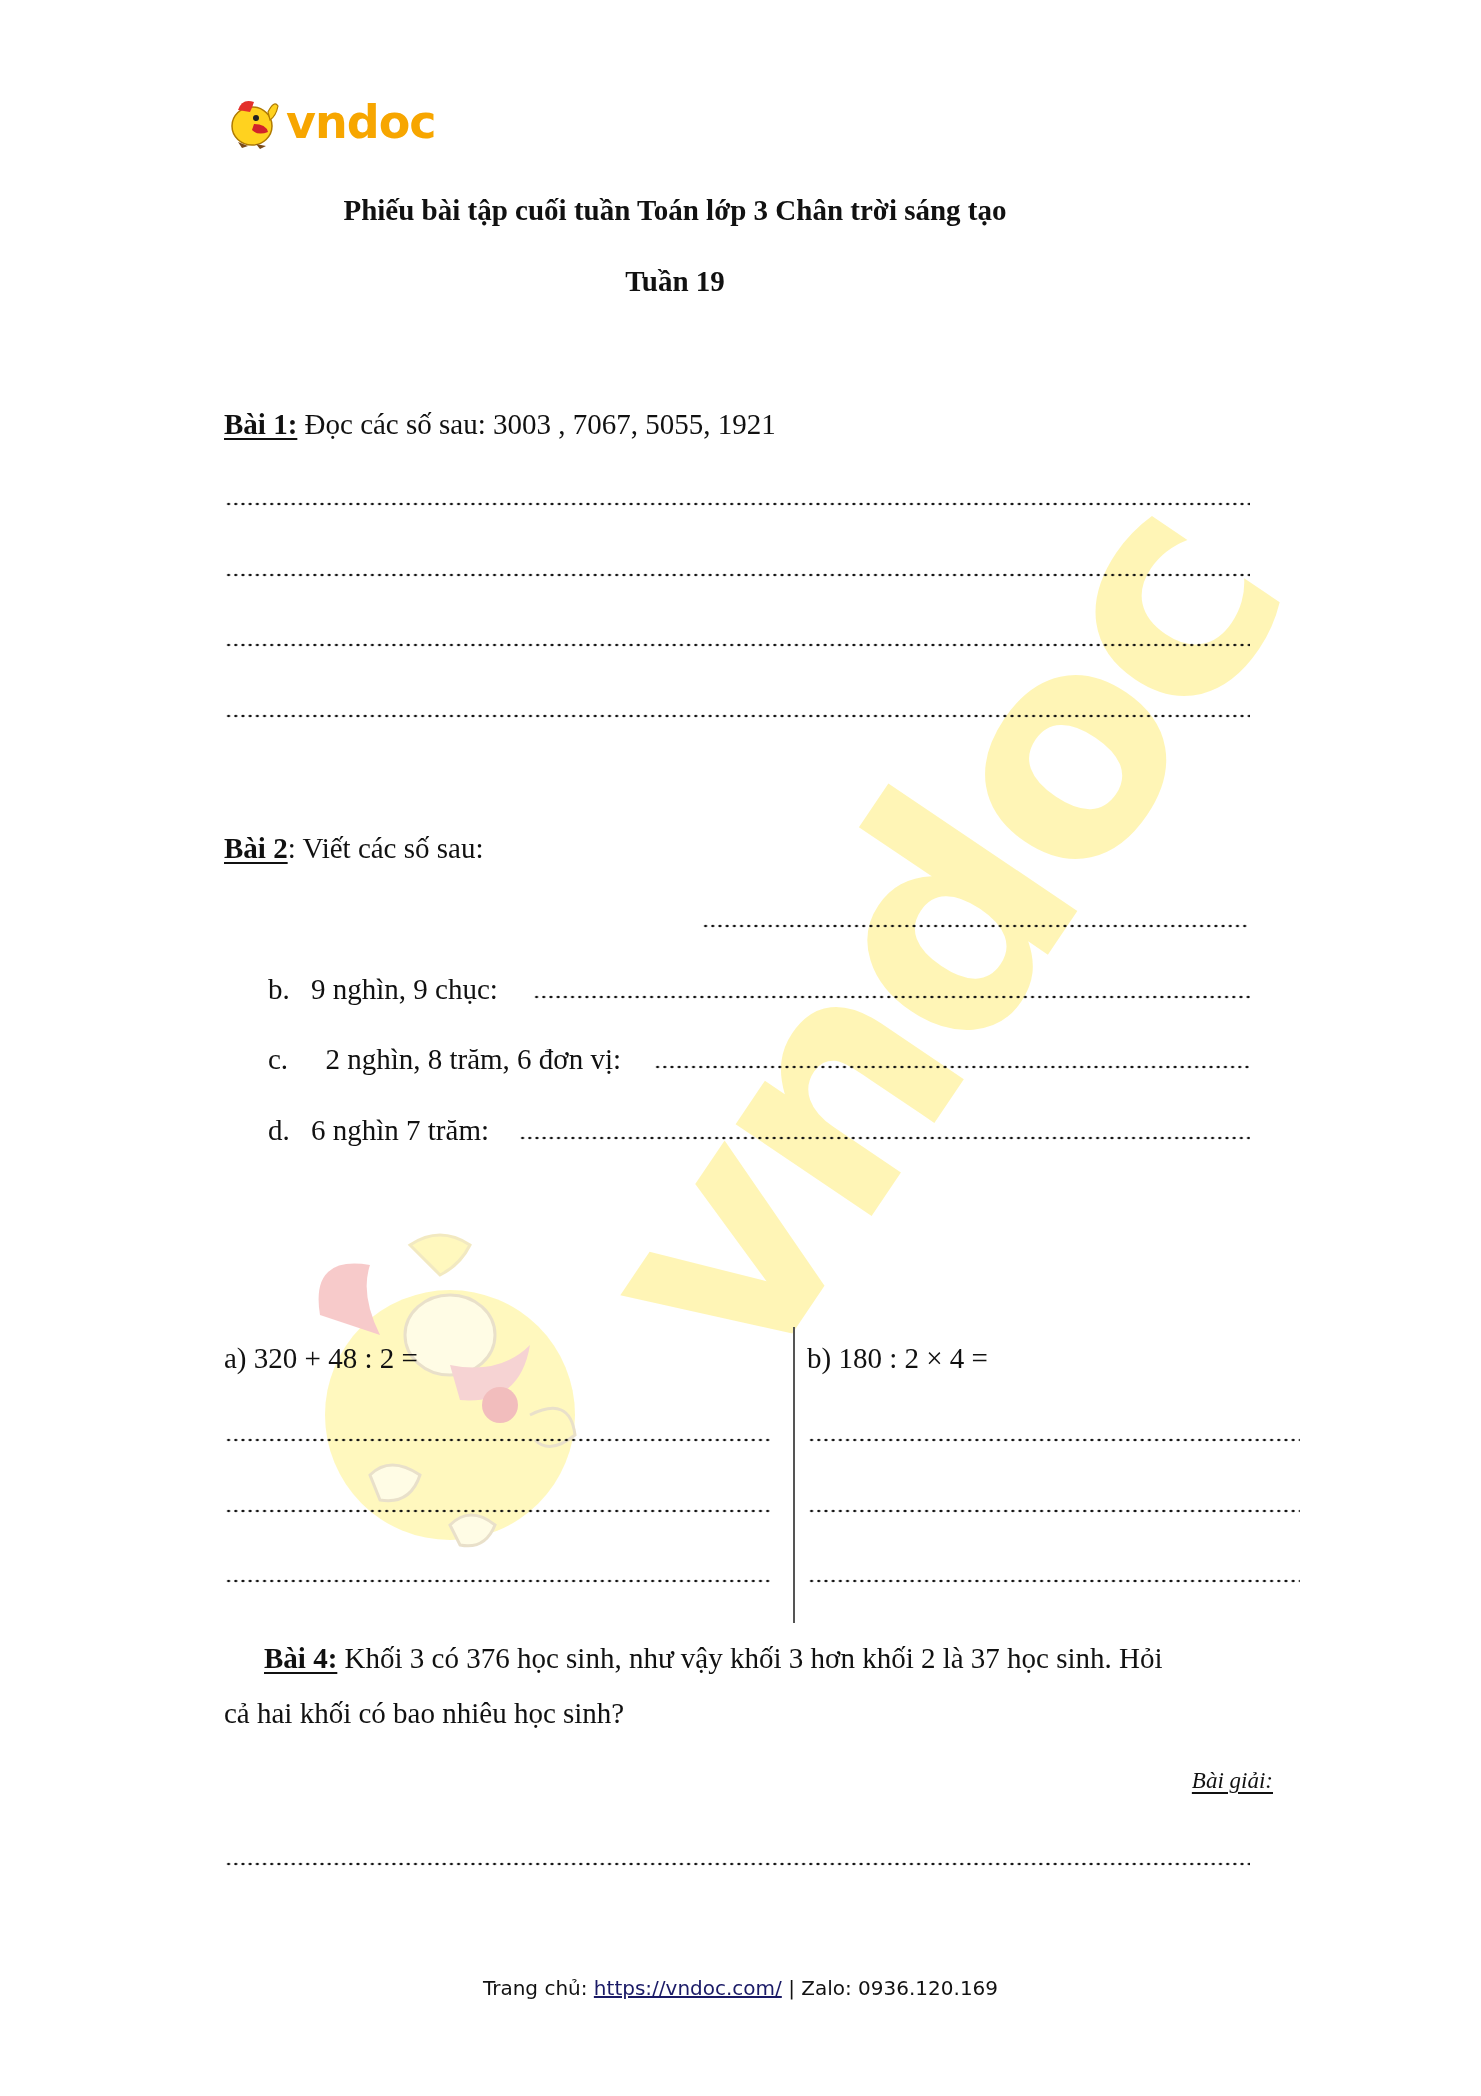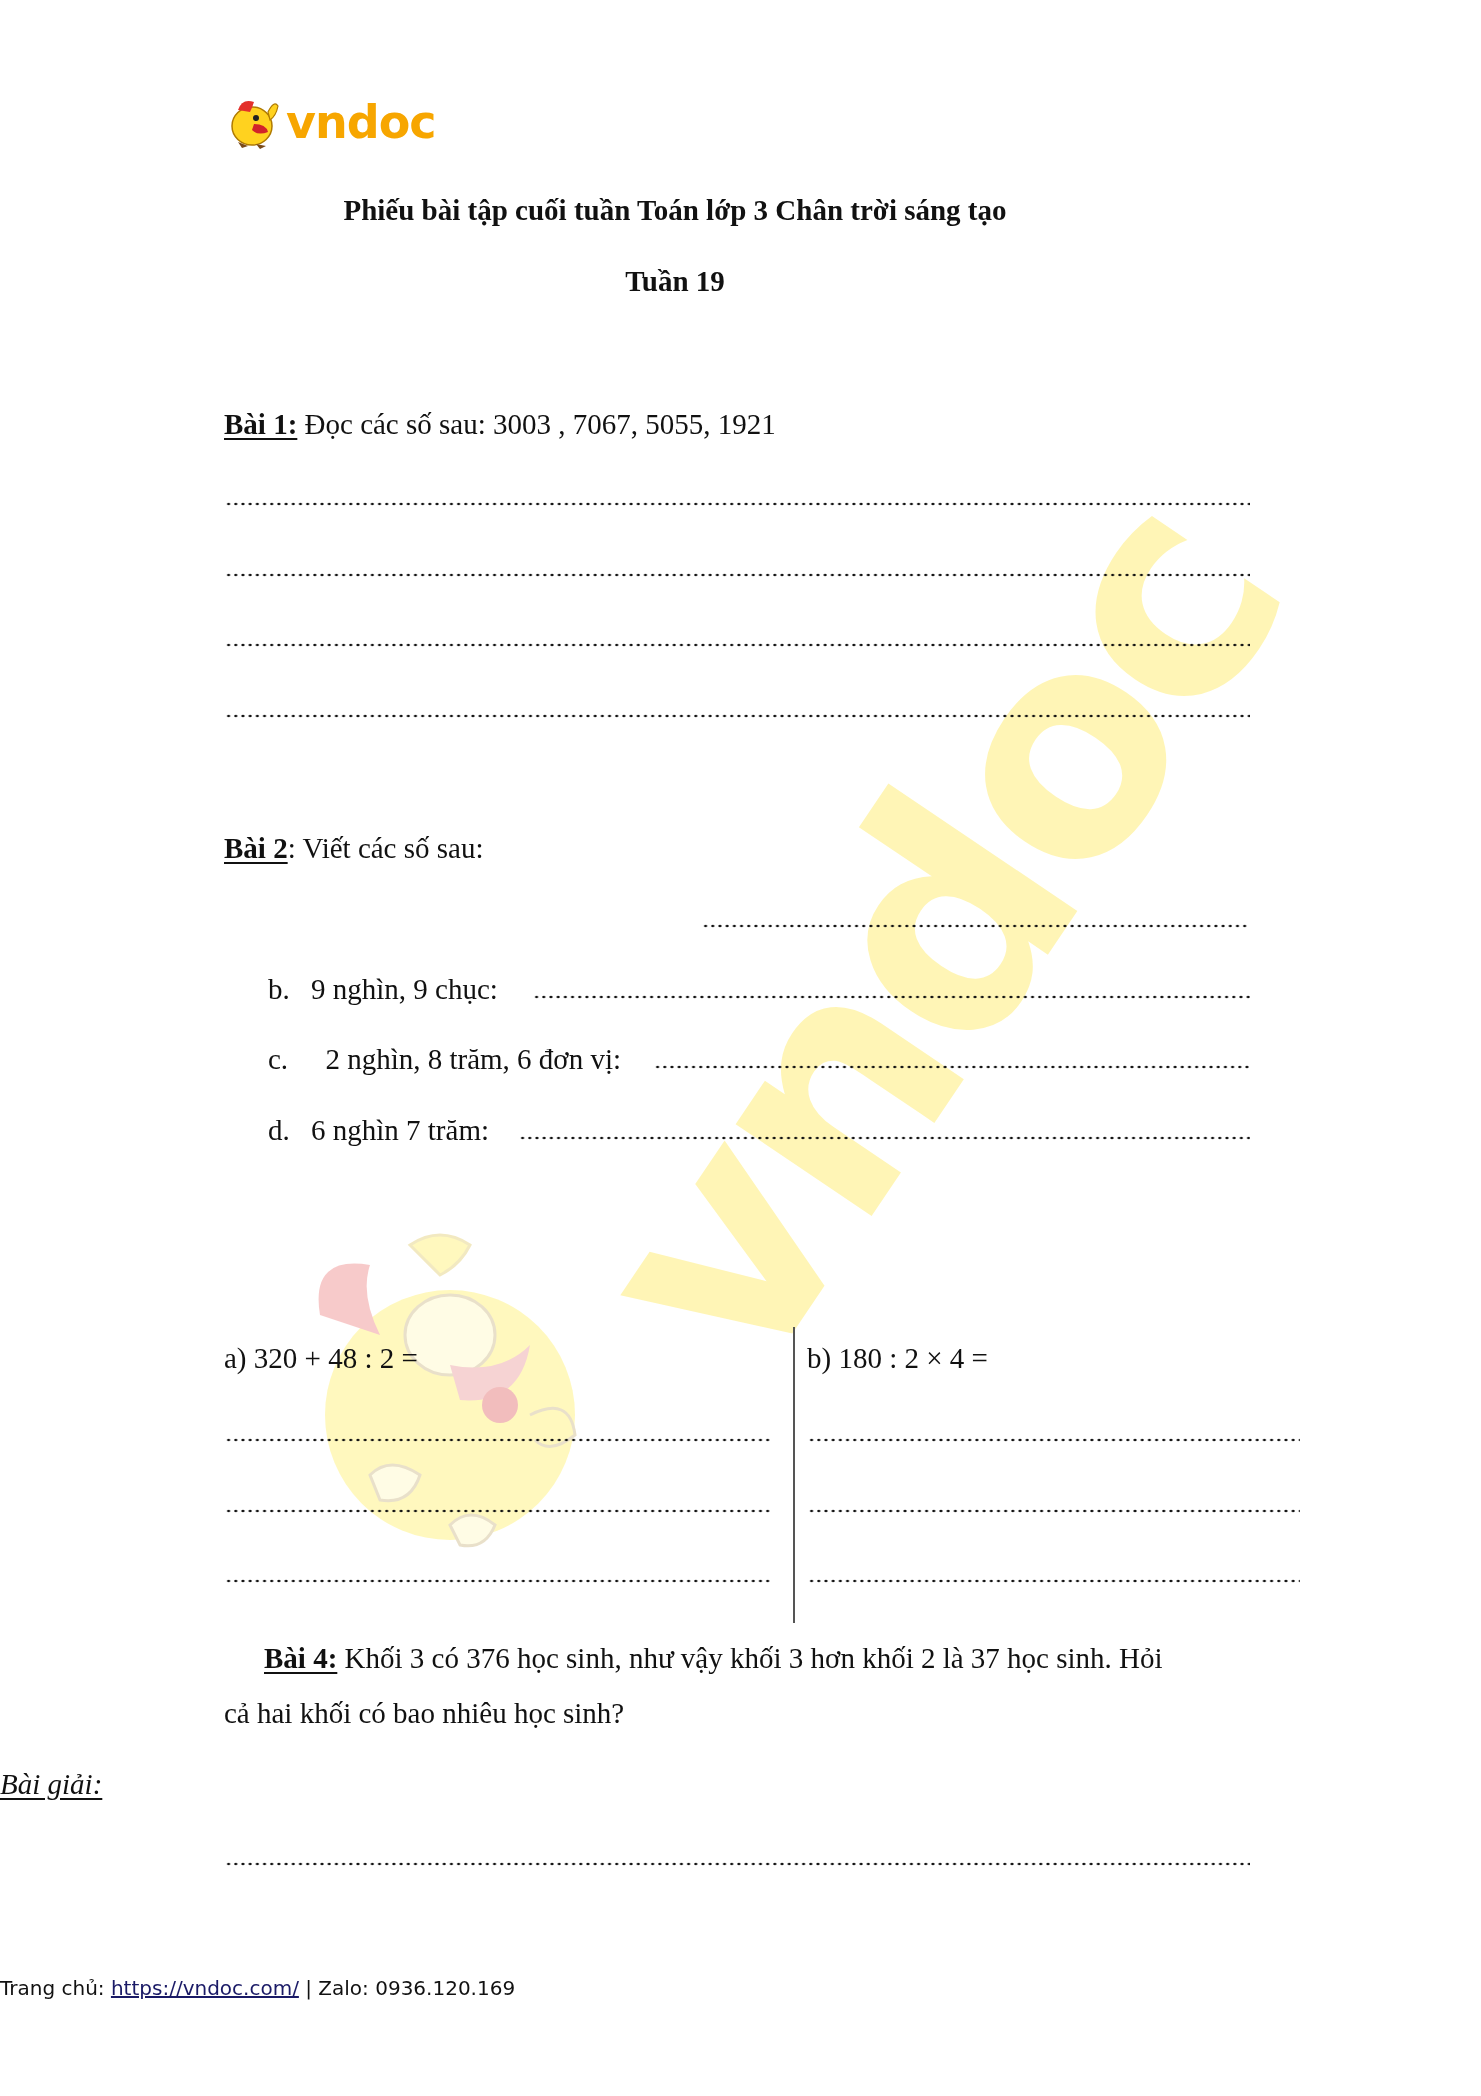--- a/index.html
+++ b/index.html
@@ -21,24 +21,24 @@
 
   .line { position: absolute; font-size: 29px; white-space: nowrap; }
   .b { font-weight: bold; text-decoration: underline; text-underline-offset: 4px; }
   .bi { font-weight: bold; font-style: italic; text-decoration: underline; text-underline-offset: 4px; }
   .i { font-style: italic; }
 
   .dots { position: absolute; height: 4px; background-image: radial-gradient(circle, #111 1.3px, transparent 1.6px); background-size: 7.2px 4px; background-repeat: repeat-x; }
 
   .vdiv { position: absolute; left: 793px; top: 1327px; width: 1.5px; height: 296px; background: #555; }
 
-  .center-sub { position: absolute; left: 0; width: 1273px; text-align: left; font-size: 29px; font-style: italic; }
+  .center-sub { position: absolute; left: 0; width: 1273px; text-align: right; font-size: 23px; font-style: italic; }
   .center-sub span { text-decoration: underline; text-underline-offset: 4px; }
 
-  .footer { position: absolute; left: 0; top: 1976px; width: 1481px; text-align: left; font-family: "DejaVu Sans", sans-serif; font-size: 20px; color: #111; }
+  .footer { position: absolute; left: 0; top: 1976px; width: 1481px; text-align: center; font-family: "DejaVu Sans", sans-serif; font-size: 20px; color: #111; }
   .footer a { color: #1a1a66; text-decoration: underline; }
 </style>
 </head>
 <body>
 
 <div class="page">
 
   <div class="wm-text">vndoc</div>
   <svg class="wm-chick" viewBox="0 0 290 330">
     <ellipse cx="150" cy="190" rx="125" ry="125" fill="#fff38a"></ellipse>

